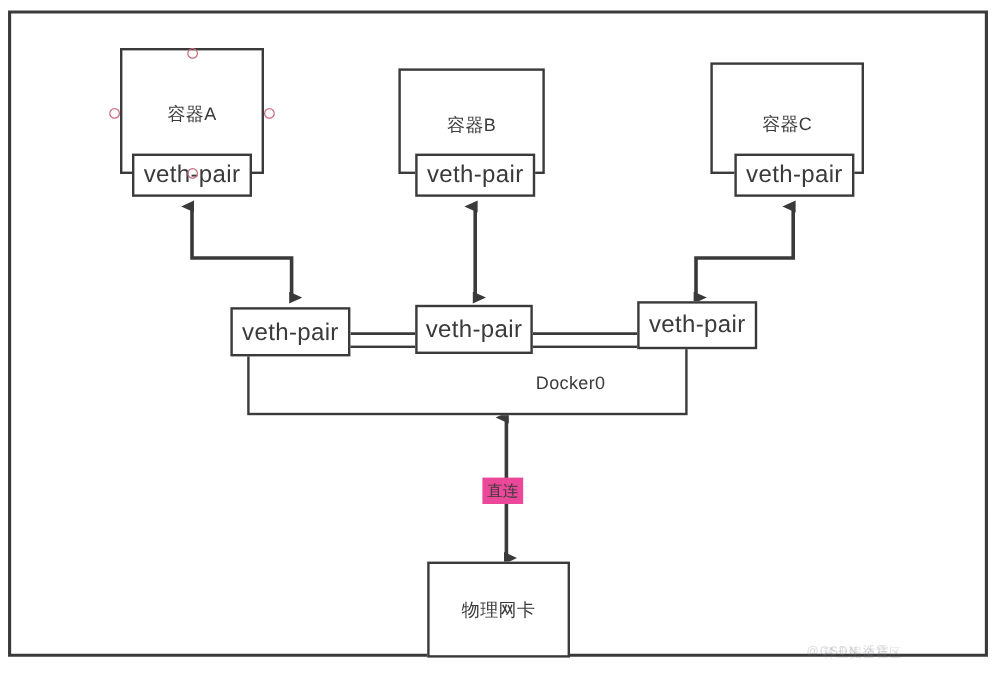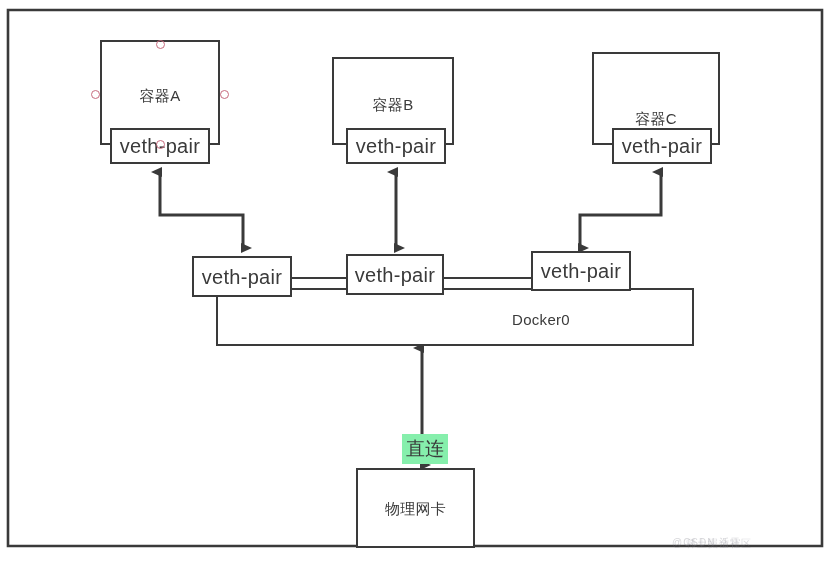--- a/index.html
+++ b/index.html
@@ -51,25 +51,24 @@
     padding-top: 10px;
     z-index: 2;
   }
   .node.nic {
     font-size: 15px;
     z-index: 6;
   }
   .edge-label {
     position: absolute;
     color: #3a3a3a;
-    font-size: 19px;
-    background: #86efac;
+    font-size: 13px;
+    background: #ec4899;
     padding: 2px 4px;
     z-index: 7;
-    margin-top: 36px;
   }
   .handle {
     position: absolute;
     width: 9px;
     height: 9px;
     border-radius: 50%;
     border: 1.6px solid #c76b7e;
     background: transparent;
     box-sizing: border-box;
     z-index: 9;
@@ -142,27 +141,27 @@
   <div class="handle" style="left:155.5px; top:140px;"></div>
 
   <div class="node container" style="left:332px; top:57px; width:122px; height:88px;">
     <span style="margin-top:4px;">容器B</span>
   </div>
   <div class="node veth" style="left:346px; top:128px; width:100px; height:36px;">
     <span>veth-pair</span>
   </div>
 
   <div class="node container" style="left:592px; top:52px; width:128px; height:93px;">
-    <span style="margin-top:23px;">容器C</span>
+    <span style="margin-top:8px;">容器C</span>
   </div>
   <div class="node veth" style="left:612px; top:128px; width:100px; height:36px;">
     <span>veth-pair</span>
   </div>
 
-  <div class="node bridge" style="left:216px; top:288px; width:478px; height:58px;">
+  <div class="node bridge" style="left:206px; top:288px; width:367px; height:58px;">
     <span style="margin-top:12px; margin-left:172px;">Docker0</span>
   </div>
 
   <svg class="layer" viewBox="0 0 830 561" xmlns="http://www.w3.org/2000/svg" style="z-index:3;">
     <line x1="292" y1="278" x2="348" y2="278" stroke="#3a3a3a" stroke-width="2.2"></line>
     <line x1="444" y1="278" x2="531" y2="278" stroke="#3a3a3a" stroke-width="2.2"></line>
   </svg>
 
   <div class="node veth" style="left:192px; top:256px; width:100px; height:41px;">
     <span>veth-pair</span>

